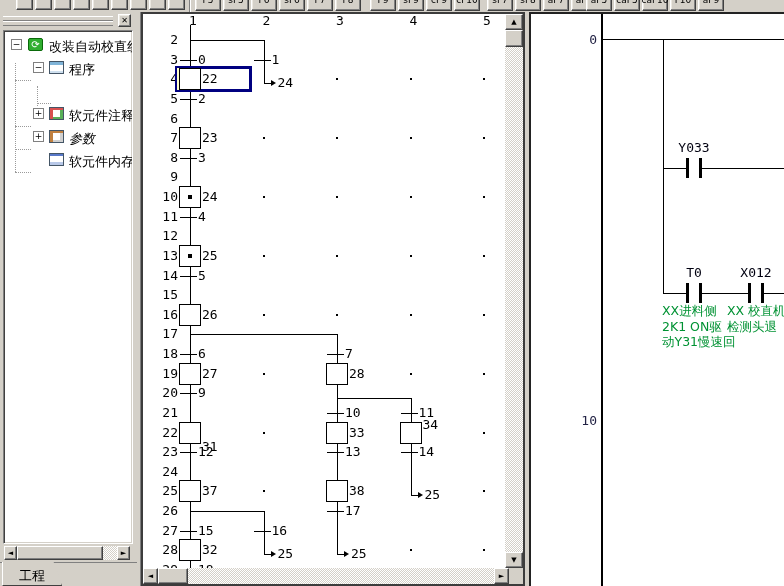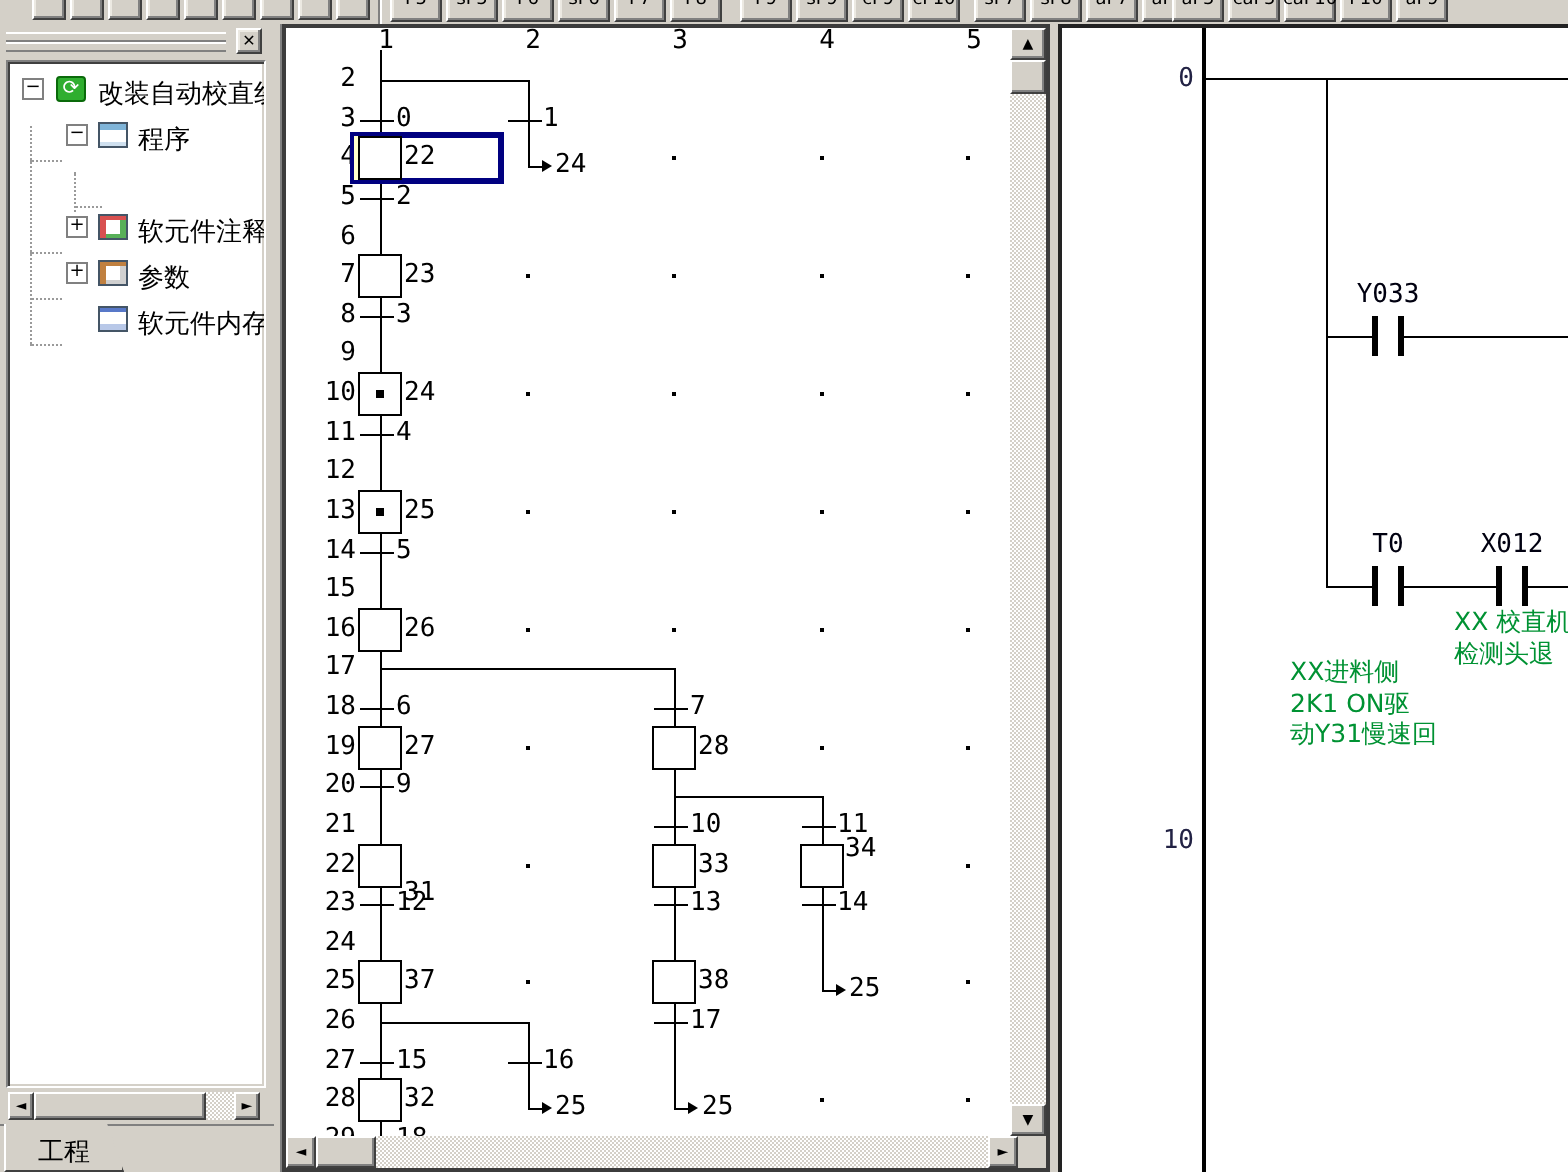--- a/index.html
+++ b/index.html
@@ -138,21 +138,21 @@
           <div style="position: absolute; left: 62px; top: 2px; padding: 1px 3px; font-size: 13px;">程序</div>
         </div>
         <div class="treerow" style="left: 0px; top: 73px; width: 128px;">
           <div class="toggle" style="left: 29px; top: 4px;">+</div>
           <div class="ticon" style="left: 45px; top: 3px; background: rgb(255, 255, 255); border: 1px solid rgb(68, 85, 102); box-shadow: rgb(216, 80, 80) 3px 2px 0px inset, rgb(88, 176, 88) -3px -2px 0px inset;"></div>
           <div style="position: absolute; left: 62px; top: 2px; padding: 1px 3px; font-size: 13px;">软元件注释</div>
         </div>
         <div class="treerow" style="left: 0px; top: 96px; width: 128px;">
           <div class="toggle" style="left: 29px; top: 4px;">+</div>
           <div class="ticon" style="left: 45px; top: 3px; background: rgb(255, 255, 255); border: 1px solid rgb(68, 85, 102); box-shadow: rgb(192, 128, 64) 3px 2px 0px inset, rgb(208, 208, 208) -3px -2px 0px inset;"></div>
-          <div style="position: absolute; left: 62px; top: 2px; padding: 1px 3px; font-size: 13px;">参数</div>
+          <div style="position: absolute; left: 62px; top: 2px; padding: 1px 3px; font-size: 13px; font-style: italic;">参数</div>
         </div>
         <div class="treerow" style="left: 0px; top: 119px; width: 128px;">
           <div class="ticon" style="left: 45px; top: 3px; background: rgb(255, 255, 255); border: 1px solid rgb(68, 85, 102); box-shadow: rgb(88, 120, 200) 0px 2px 0px inset, rgb(184, 200, 232) 0px -3px 0px inset;"></div>
           <div style="position: absolute; left: 62px; top: 2px; padding: 1px 3px; font-size: 13px;">软元件内存</div>
         </div>
       </div>
 
     <div class="sbar" style="left:4px;top:534px;width:126px;height:14px;">
       <div class="sbtn" style="left:0;top:0;width:13px;height:14px;">◄</div>
       <div class="sthumb" style="left:13px;top:0;width:86px;height:14px;"></div>
@@ -345,20 +345,20 @@
       <div class="devlbl" style="left: 140px; top: 126px; width: 46px;">Y033</div>
       <div class="line" style="left: 132px; top: 279px; width: 23px; height: 1px;"></div>
       <div class="line" style="left: 171px; top: 279px; width: 46px; height: 1px;"></div>
       <div class="line" style="left: 233px; top: 279px; width: 20px; height: 1px;"></div>
       <div class="line" style="left: 155px; top: 269px; width: 3px; height: 20px;"></div>
       <div class="line" style="left: 168px; top: 269px; width: 3px; height: 20px;"></div>
       <div class="line" style="left: 217px; top: 269px; width: 3px; height: 20px;"></div>
       <div class="line" style="left: 230px; top: 269px; width: 3px; height: 20px;"></div>
       <div class="devlbl" style="left: 140px; top: 251px; width: 46px;">T0</div>
       <div class="devlbl" style="left: 202px; top: 251px; width: 46px;">X012</div>
-      <div class="cmt" style="left: 114px; top: 289px; width: 64px; margin-top: 25px;">XX进料侧
+      <div class="cmt" style="left: 131px; top: 289px; width: 64px;">XX进料侧
 2K1 ON驱
 动Y31慢速回</div>
       <div class="cmt" style="left: 196px; top: 289px; width: 70px;">XX 校直机
 检测头退</div>
     </div>
 
 </div>
 
 </body></html>

